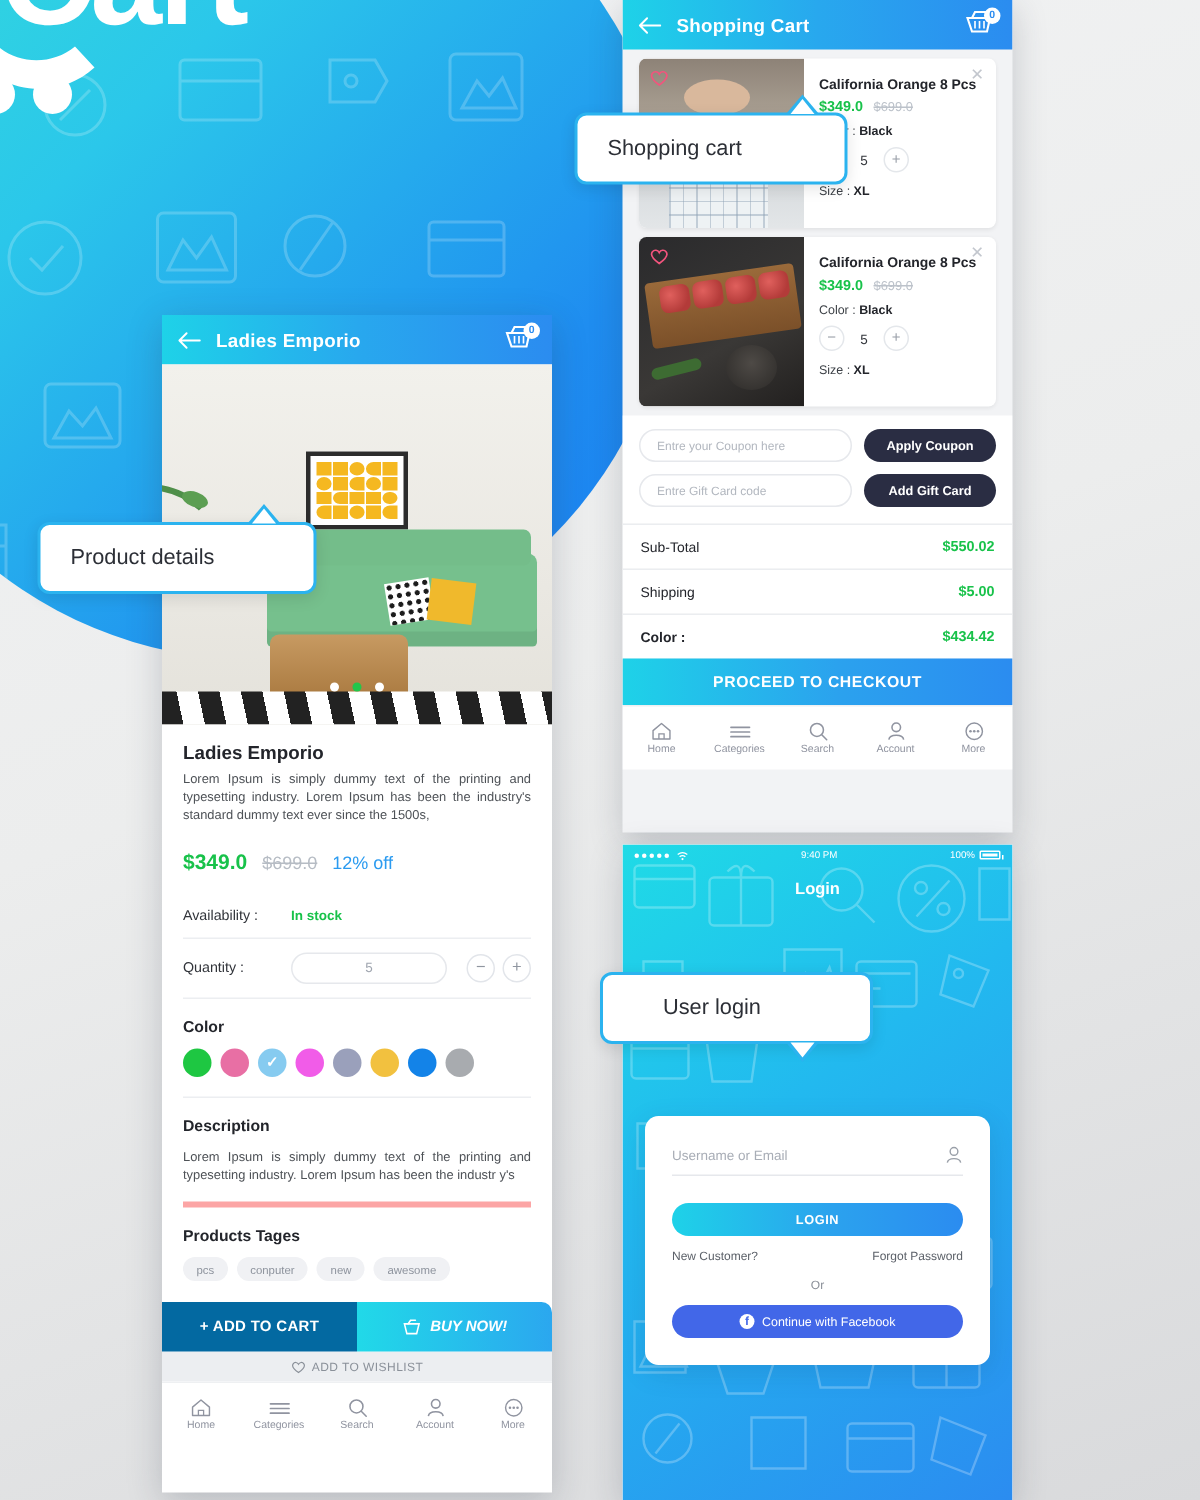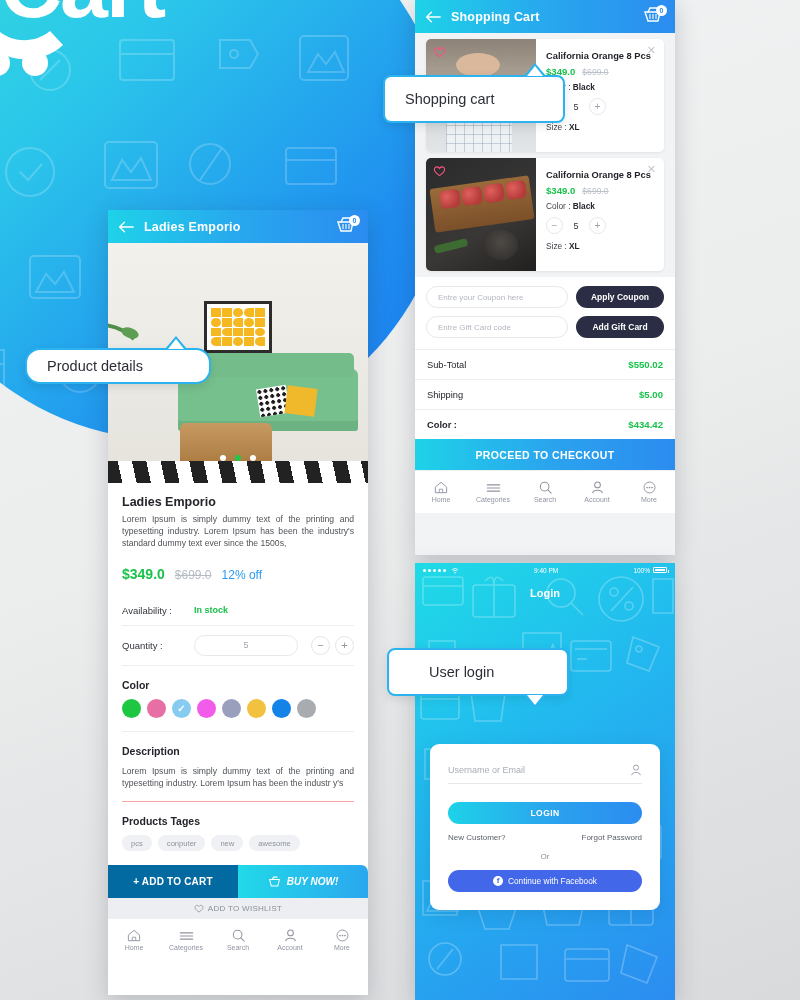--- a/index.html
+++ b/index.html
@@ -113,21 +113,21 @@
     display: flex; align-items: center; justify-content: center;
     font-size: 11px; color: #9096a0; margin-left: 5px; background: #fff;
   }
   .sec-title { font-size: 10.5px; font-weight: bold; color: #23252b; margin: 13px 0 8px; }
   .swatches { display: flex; gap: 6px; padding-bottom: 13px; border-bottom: 1px solid #eceef1; }
   .swatch { width: 19px; height: 19px; border-radius: 50%; position: relative; }
   .swatch.sel:after {
     content: "✓"; position: absolute; inset: 0; color: #fff; font-size: 10px; font-weight: bold;
     display: flex; align-items: center; justify-content: center;
   }
-  .desc-block { padding-bottom: 12px; border-bottom: 1px solid #fca5a5; }
+  .desc-block { padding-bottom: 12px; border-bottom: 4px solid #fca5a5; }
   .tags { display: flex; gap: 6px; flex-wrap: wrap; padding-bottom: 12px; }
   .tag { background: #f0f1f4; color: #8d939d; font-size: 7.6px; padding: 3.5px 9px; border-radius: 9px; }
 
   .cta-row { display: flex; height: 33px; margin-top: 2px; }
   .btn-addcart {
     flex: 1; background: #0369a1; color: #fff; font-size: 10px; font-weight: bold;
     display: flex; align-items: center; justify-content: center; letter-spacing: .2px;
   }
   .btn-buynow {
     flex: 1; background: linear-gradient(90deg,#21d9e8 0%, #2ba7ef 100%); color: #fff;
@@ -257,23 +257,23 @@
   }
   .fb-icon { width: 10px; height: 10px; border-radius: 50%; background: #fff; color: #4267e8;
     font-size: 8px; font-weight: bold; display: flex; align-items: center; justify-content: center; line-height: 1; }
 
   
   .callout {
     position: absolute; background: #fff; border: 2px solid #2bb3ef; border-radius: 8px;
     display: flex; align-items: center; padding: 0 20px;
     font-size: 14.5px; color: #2c2f36; box-shadow: 0 3px 10px rgba(0,0,0,.10); z-index: 30;
   }
-  #callout-product { left: 25px; top: 348px; width: 186px; height: 36px; border-radius: 15px; }
+  #callout-product { left: 25px; top: 348px; width: 186px; height: 48px; }
   #callout-cart { left: 383px; top: 75px; width: 182px; height: 48px; }
-  #callout-login { left: 387px; top: 648px; width: 182px; height: 48px; padding-left: 40px; }
+  #callout-login { left: 400px; top: 648px; width: 182px; height: 48px; padding-left: 40px; }
   .callout-up-tail {
     position: absolute; width: 0; height: 0;
     border-left: 11px solid transparent; border-right: 11px solid transparent;
     border-bottom: 13px solid #2bb3ef;
   }
   .callout-up-tail:after {
     content:""; position:absolute; left:-8px; top:3px;
     border-left: 8px solid transparent; border-right: 8px solid transparent;
     border-bottom: 10px solid #fff;
   }

